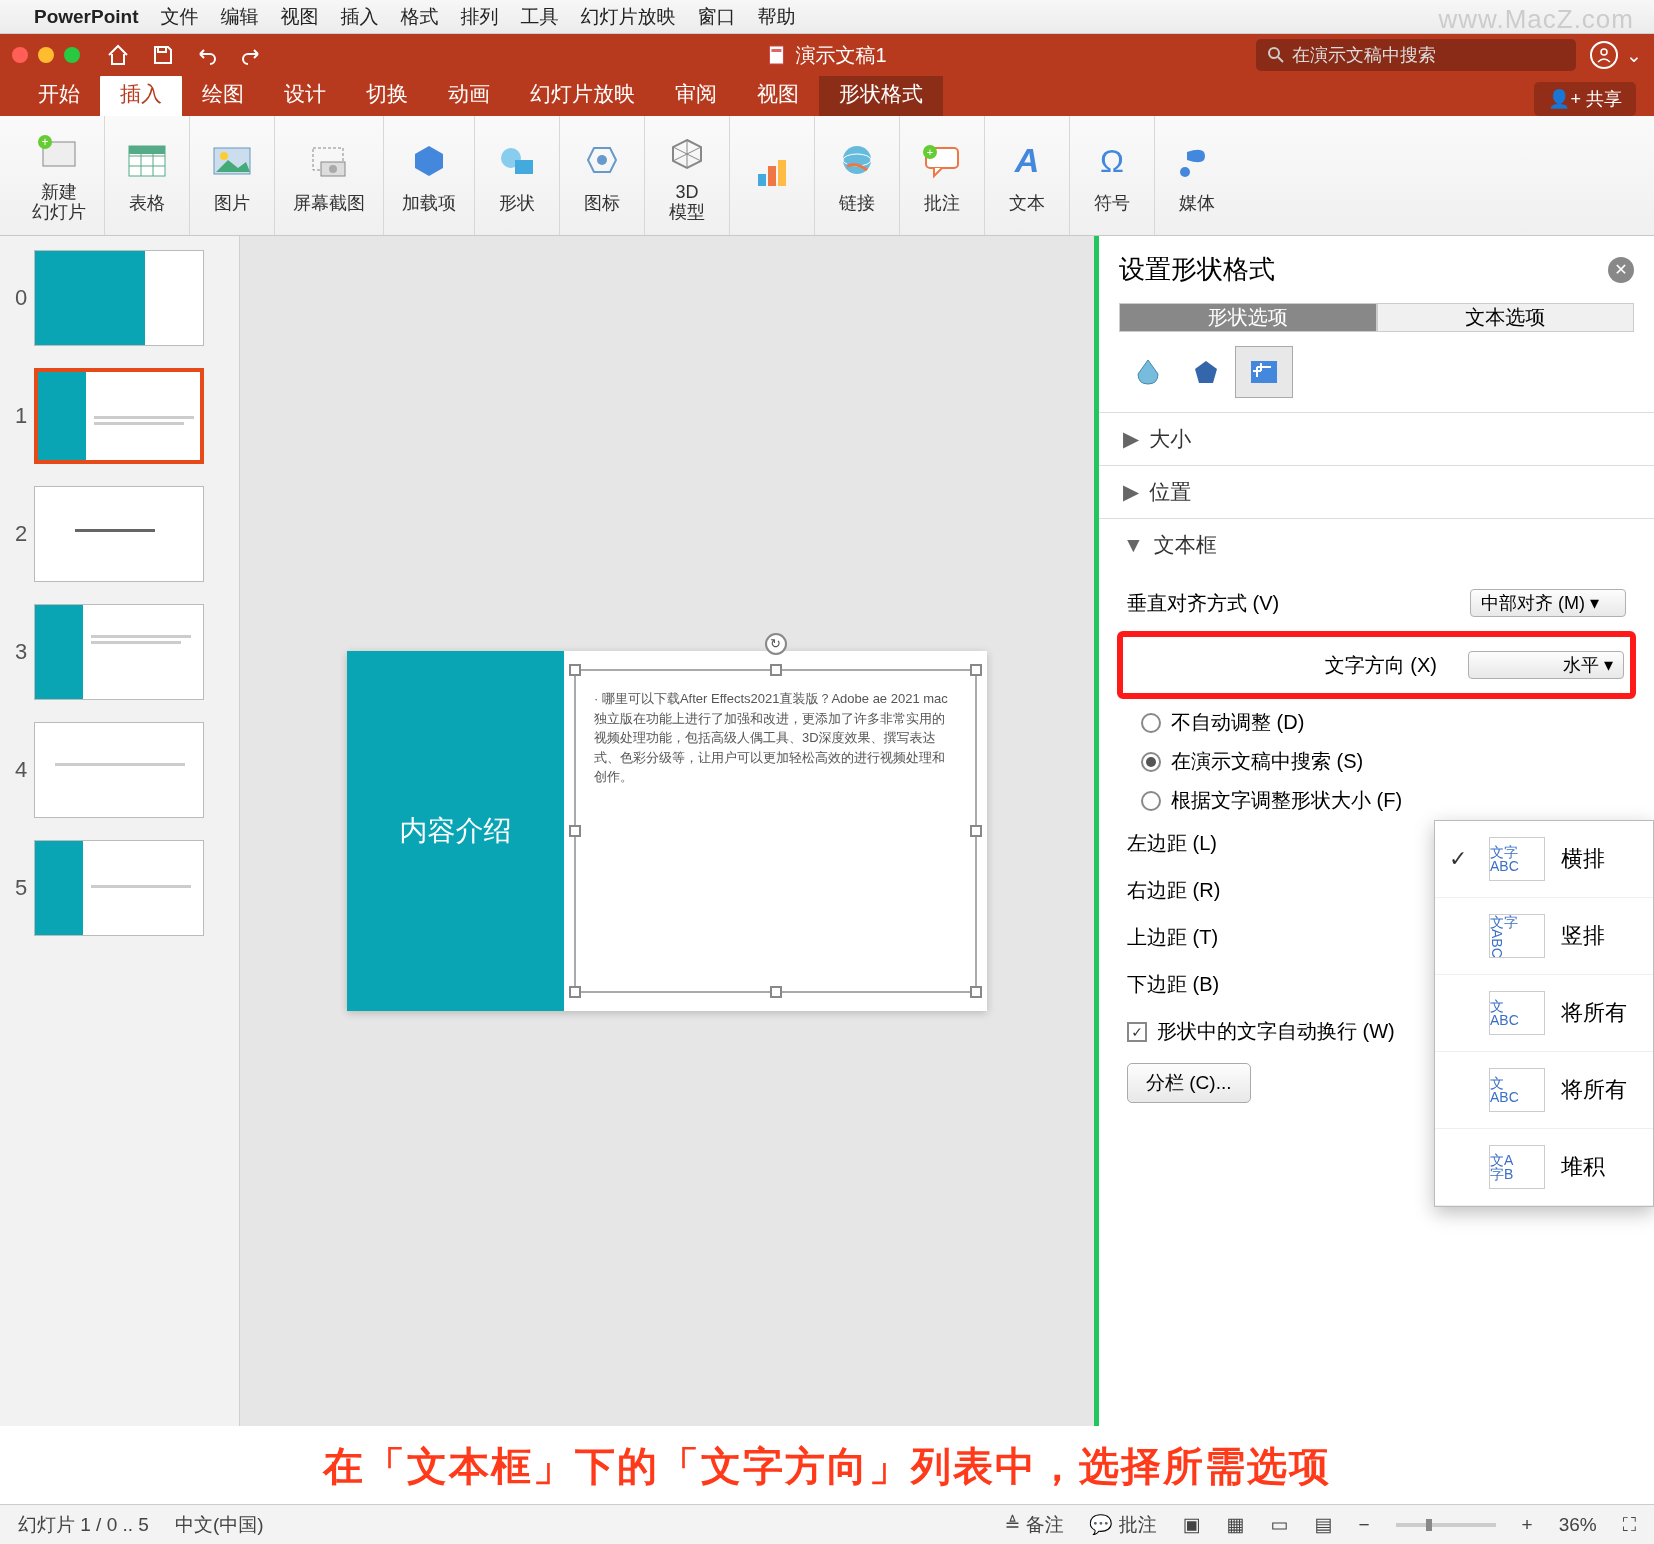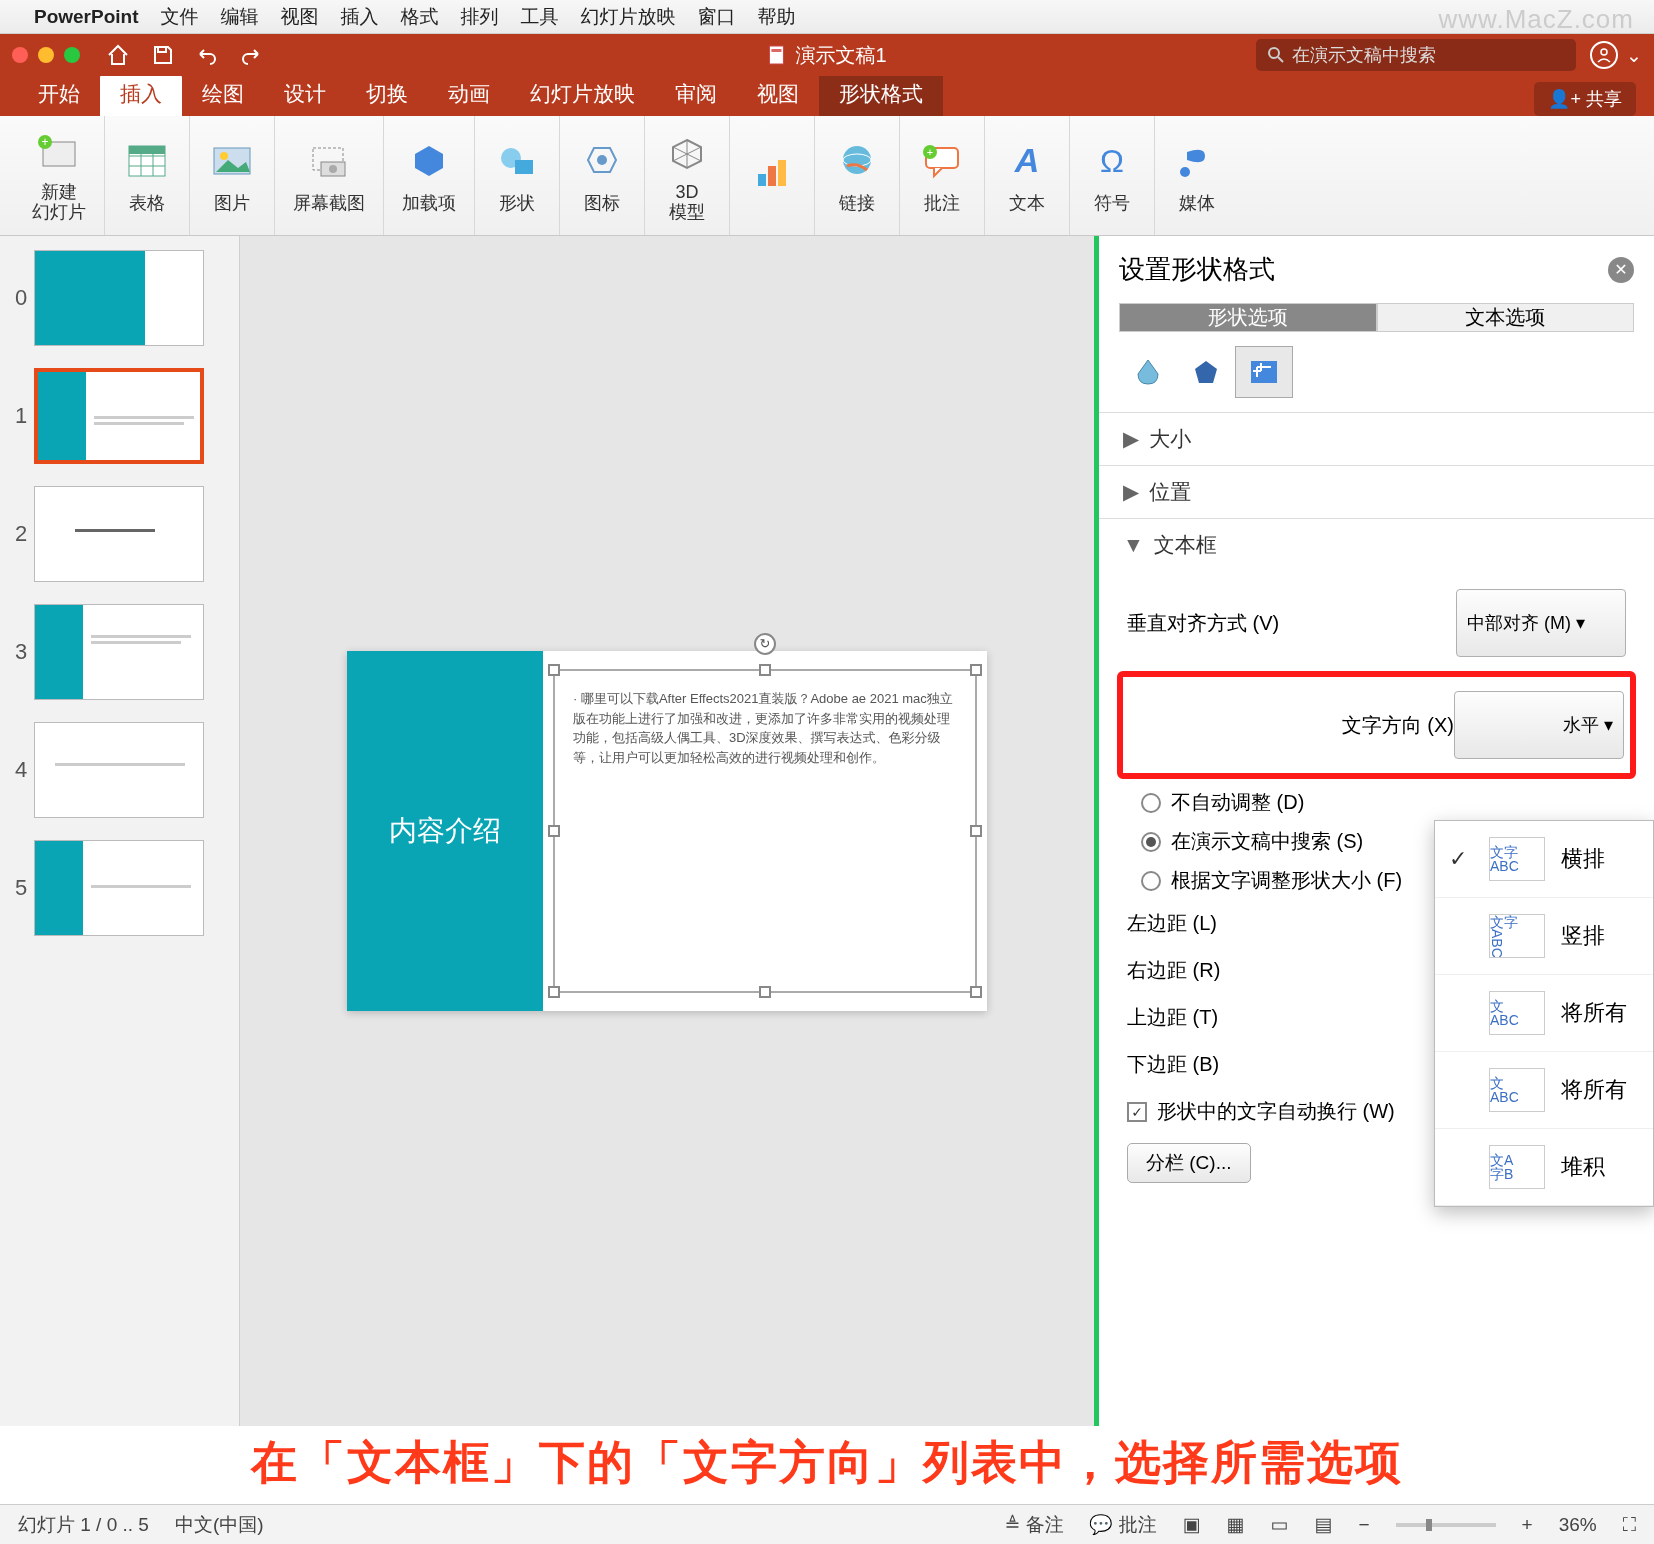--- a/index.html
+++ b/index.html
@@ -44,21 +44,21 @@
 .thumb-num { width: 26px; font-size: 22px; color: #555; text-align: center; }
 .thumb { width: 170px; height: 96px; background: #fff; border: 1px solid #bbb; position: relative; }
 .thumb.sel { border: 4px solid #e64a19; }
 .thumb .teal-box { position: absolute; background: #0aa5b5; }
 .thumb0 .teal-box { left: 0; top: 0; width: 110px; height: 100%; }
 .thumb1 .teal-box, .thumb3 .teal-box, .thumb5 .teal-box { left: 0; top: 0; width: 48px; height: 100%; }
 .thumb .txt-line { position: absolute; height: 3px; background: #ccc; }
 
 .canvas-area { flex: 1; background: #e6e6e6; display: flex; align-items: center; justify-content: center; position: relative; }
 .slide { width: 640px; height: 360px; background: #fff; box-shadow: 0 2px 8px rgba(0,0,0,0.2); display: flex; position: relative; }
-.slide-left { width: 196px; background: #0aa5b5; display: flex; align-items: center; justify-content: center; color: #fff; font-size: 28px; }
+.slide-left { width: 217px; background: #0aa5b5; display: flex; align-items: center; justify-content: center; color: #fff; font-size: 28px; }
 .slide-right { flex: 1; position: relative; }
 .text-frame { position: absolute; left: 10px; top: 18px; right: 10px; bottom: 18px; border: 2px solid #aaa; padding: 18px; font-size: 13px; color: #555; line-height: 1.5; }
 .handle { position: absolute; width: 12px; height: 12px; background: #fff; border: 2px solid #888; }
 .rot-handle { position: absolute; width: 22px; height: 22px; border: 2px solid #888; border-radius: 50%; left: 50%; top: -38px; transform: translateX(-50%); background: #fff; display: flex; align-items: center; justify-content: center; font-size: 13px; }
 
 
 .format-pane { width: 560px; background: #fff; border-left: 5px solid #22c55e; display: flex; flex-direction: column; }
 .fp-header { padding: 16px 20px; font-size: 26px; font-weight: 500; display: flex; align-items: center; }
 .fp-header .close { margin-left: auto; width: 26px; height: 26px; background: #888; border-radius: 50%; color: #fff; display: flex; align-items: center; justify-content: center; font-size: 16px; }
 .fp-tabs { display: flex; margin: 0 20px 14px; }
@@ -66,38 +66,38 @@
 .fp-tabs .t.active { background: #888; color: #fff; }
 .fp-icons { display: flex; gap: 0; margin: 0 20px 14px; }
 .fp-icons .ic { width: 58px; height: 52px; display: flex; align-items: center; justify-content: center; border: 1px solid transparent; cursor: pointer; }
 .fp-icons .ic.sel { background: #e8e8e8; border: 1px solid #aaa; }
 .fp-section { border-top: 1px solid #ddd; }
 .fp-row { padding: 12px 24px; font-size: 21px; color: #333; cursor: pointer; display: flex; align-items: center; }
 .fp-row .tri { margin-right: 10px; color: #666; }
 .fp-body { padding: 8px 28px; }
 .fp-field { display: flex; align-items: center; padding: 10px 0; font-size: 20px; }
 .fp-field .flab { flex: 1; }
-.fp-field select, .fp-field .sel-box { width: 170px; padding: 21px 10px; border: 1px solid #b0b0b0; background: linear-gradient(#fdfdfd,#e8e8e8); border-radius: 4px; font-size: 18px; }
+.fp-field select, .fp-field .sel-box { width: 156px; padding: 1px 10px; border: 1px solid #b0b0b0; background: linear-gradient(#fdfdfd,#e8e8e8); border-radius: 4px; font-size: 18px; margin-left: 31px; }
 .highlight-box { border: 6px solid #ff1a1a; border-radius: 6px; padding: 4px 6px; margin: 4px -10px; text-align: right; }
 .radio-row { display: flex; align-items: center; padding: 6px 0 6px 14px; font-size: 20px; gap: 10px; }
 .radio-row .r { width: 20px; height: 20px; border: 2px solid #888; border-radius: 50%; display: inline-flex; align-items: center; justify-content: center; }
 .radio-row .r.on::after { content: ''; width: 10px; height: 10px; background: #555; border-radius: 50%; }
 .chk-row { display: flex; align-items: center; padding: 10px 0; font-size: 20px; gap: 10px; }
 .chk-row .c { width: 20px; height: 20px; border: 2px solid #888; display: inline-flex; align-items: center; justify-content: center; font-size: 14px; color: #333; }
 .btn-col { padding: 8px 0; }
 .btn-col button { padding: 6px 18px; border: 1px solid #aaa; background: linear-gradient(#fdfdfd,#e8e8e8); border-radius: 5px; font-size: 19px; }
 
 
 .dd-menu { position: absolute; right: 0; top: 820px; width: 220px; background: #fff; border: 1px solid #bbb; box-shadow: 0 6px 18px rgba(0,0,0,0.25); z-index: 50; }
 .dd-item { display: flex; align-items: center; padding: 16px 14px; gap: 16px; font-size: 22px; border-bottom: 1px solid #eee; cursor: pointer; }
 .dd-item .chk { width: 24px; font-size: 22px; color: #333; }
 .dd-item .ico-box { width: 56px; height: 44px; border: 1px solid #ccc; display: flex; align-items: flex-start; justify-content: center; font-size: 14px; color: #3b6fc4; flex-direction: column; line-height: 1; }
 
 
-.caption { position: absolute; left: 0; right: 0; bottom: 50px; text-align: center; font-size: 46px; font-weight: 700; color: #ff3a1a; text-shadow: 0 0 6px #fff, 0 0 6px #fff, 0 0 6px #fff; z-index: 100; letter-spacing: 2px; margin-top: 40px; }
+.caption { position: absolute; left: 0; right: 0; bottom: 50px; text-align: center; font-size: 40px; font-weight: 700; color: #ff3a1a; text-shadow: 0 0 6px #fff, 0 0 6px #fff, 0 0 6px #fff; z-index: 100; letter-spacing: 2px; margin-top: 40px; }
 
 
 .statusbar { position: absolute; bottom: 0; left: 0; right: 0; height: 40px; background: #f3f3f3; border-top: 1px solid #ccc; display: flex; align-items: center; padding: 0 18px; font-size: 19px; color: #444; gap: 26px; }
 .statusbar .sp { flex: 1; }
 
 svg { display: block; }
 </style>
 </head>
 <body>
 

